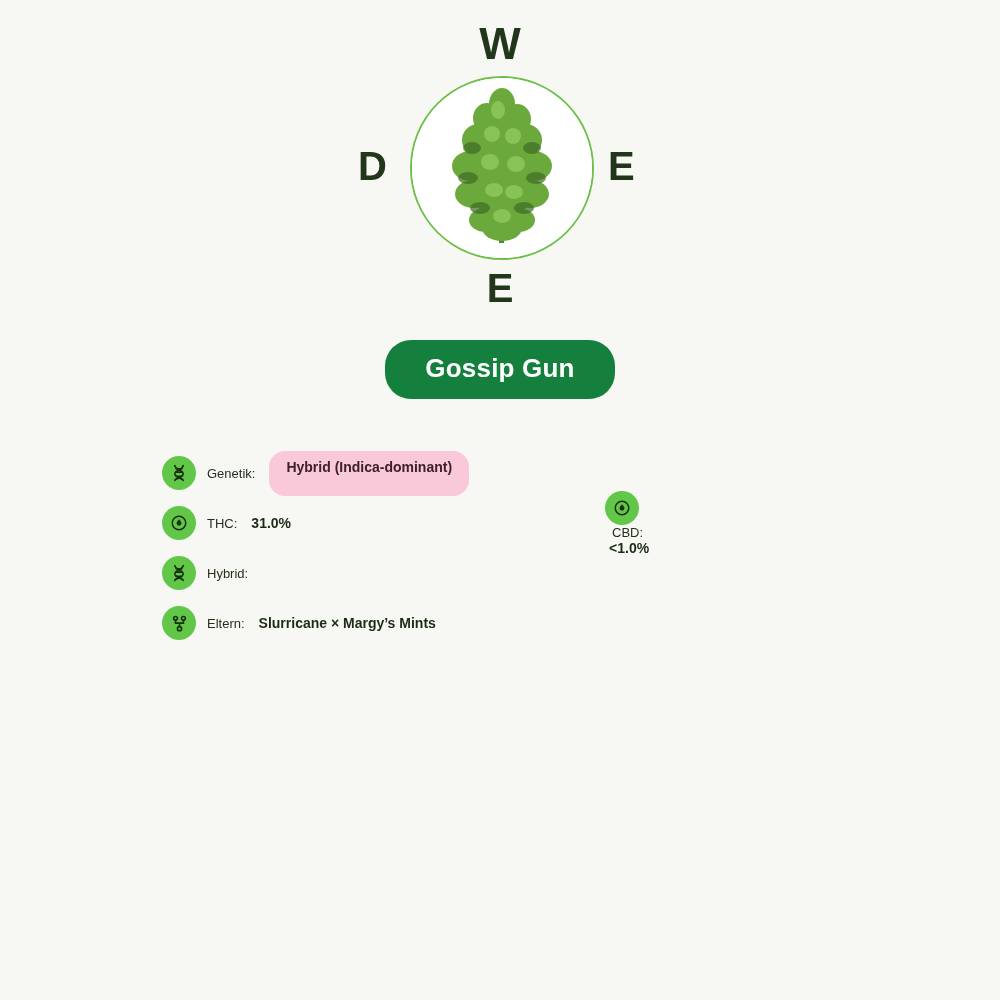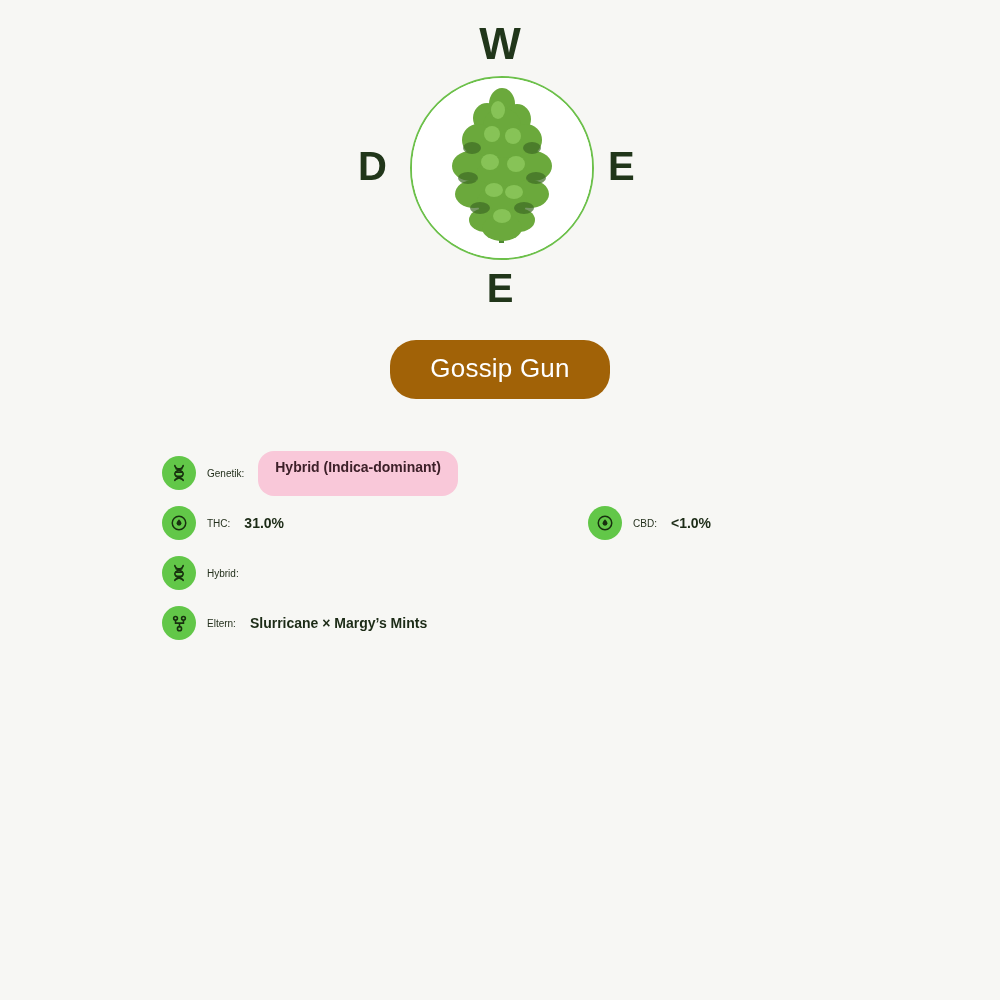--- a/index.html
+++ b/index.html
@@ -54,24 +54,24 @@
   }
 
   
   .name-row {
     width: 1000px;
     text-align: center;
     margin-top: 20px;
   }
   .name-pill {
     display: inline-block;
-    background: #a16207;
+    background: #15803d;
     color: #ffffff;
     font-size: 26px;
-    font-weight: normal;
+    font-weight: bold;
     border-radius: 26px;
     padding: 13px 40px 15px;
     letter-spacing: 0.2px;
   }
 
   
   .facts {
     margin: 56px 0 0 162px;
     width: 820px;
   }
@@ -83,34 +83,35 @@
   }
   .fact-row.pair {
     justify-content: flex-start;
   }
   .fact-cell {
     display: flex;
     align-items: center;
   }
   .fact-cell.cbd {
     margin-left: 304px;
+    flex-direction: column;
   }
   .icon-badge {
     width: 34px;
     height: 34px;
     border-radius: 50%;
     background: #62c748;
     display: flex;
     align-items: center;
     justify-content: center;
     flex: 0 0 34px;
   }
   .icon-badge svg { display: block; }
   .fact-label {
-    font-size: 10px;
+    font-size: 13px;
     color: #24301c;
     margin-left: 11px;
   }
   .fact-value {
     font-size: 14px;
     font-weight: bold;
     color: #1c2b16;
     margin-left: 14px;
     white-space: nowrap;
   }

